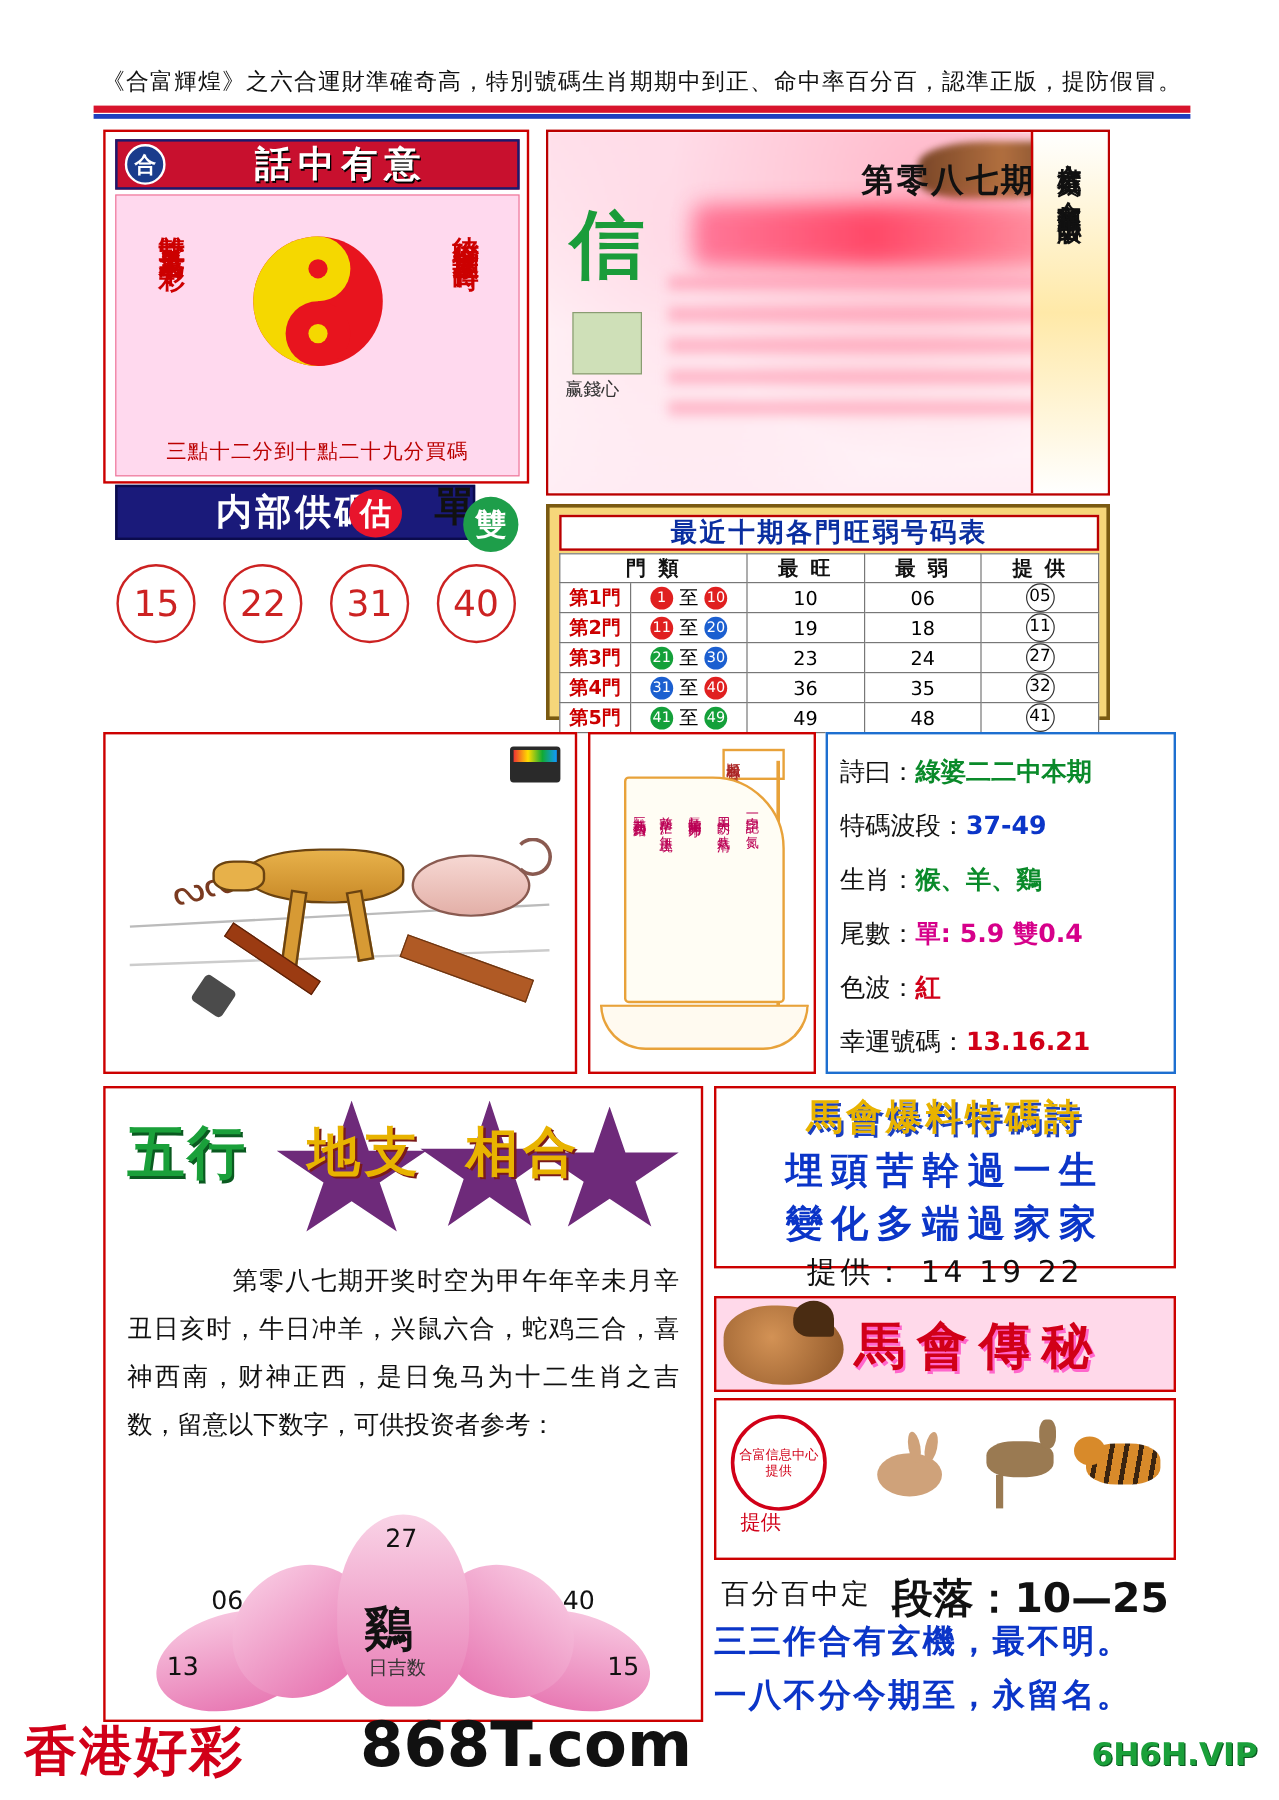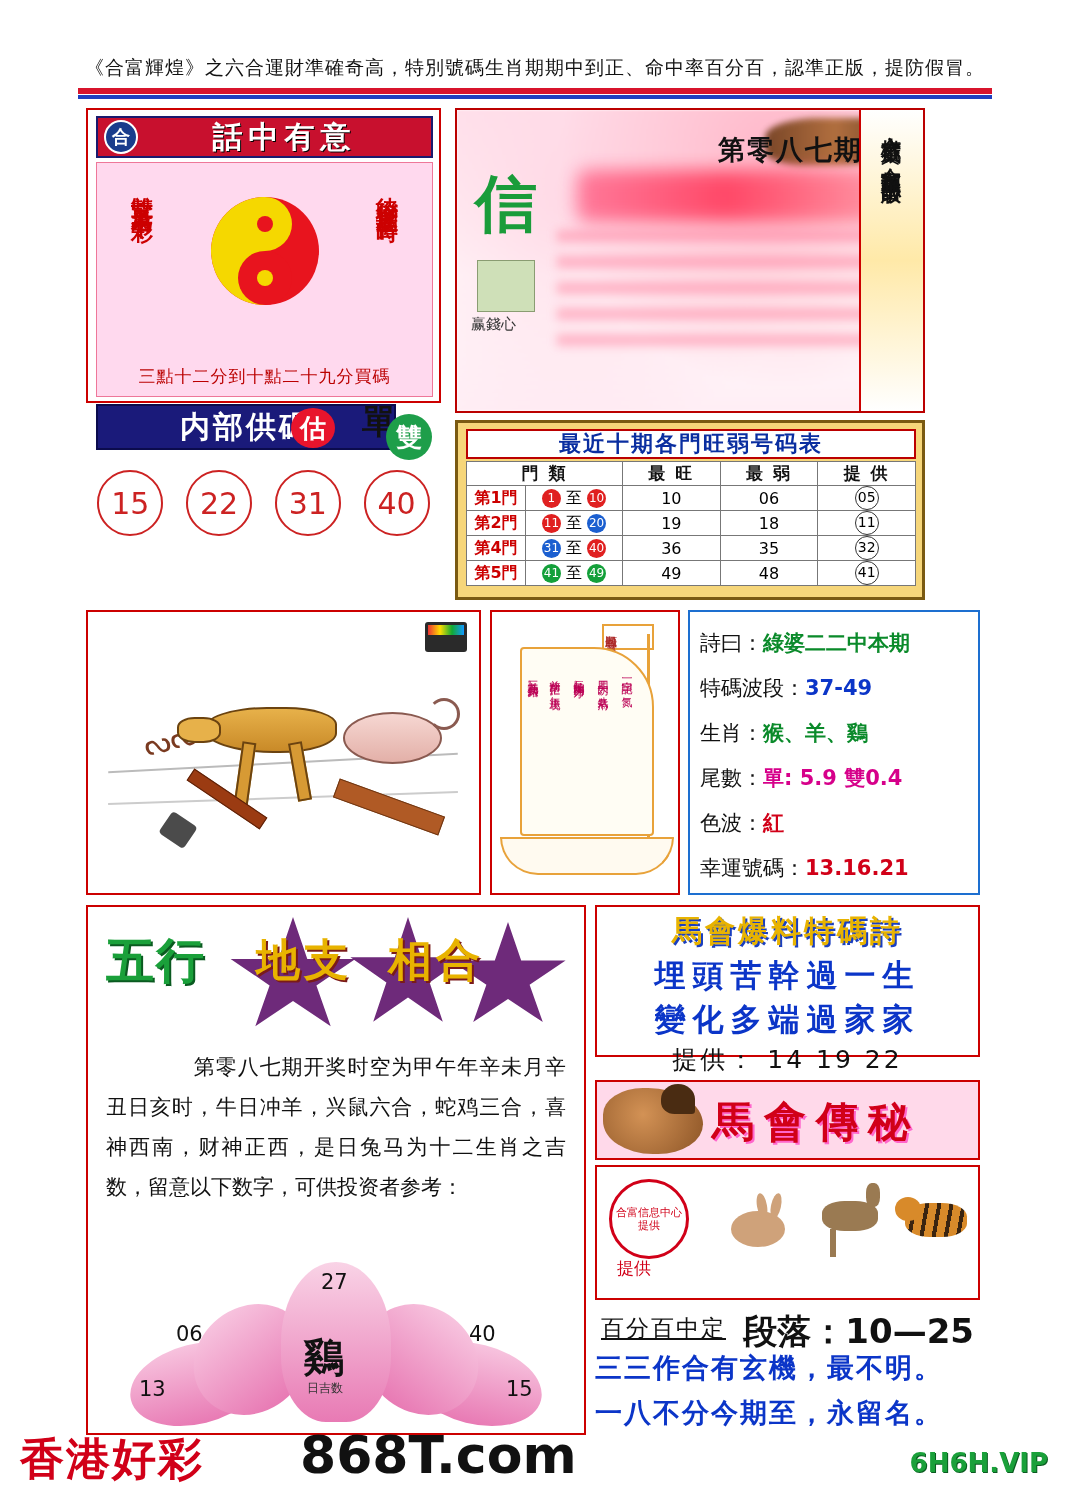--- a/index.html
+++ b/index.html
@@ -245,21 +245,21 @@
   #pl-r1{left:240px;top:55px;width:120px;height:105px;transform:rotate(38deg);}
   #pl-l2{left:8px;top:92px;width:135px;height:80px;transform:rotate(-14deg);}
   #pl-r2{left:287px;top:92px;width:135px;height:80px;transform:rotate(14deg);}
   #lotus .n{position:absolute;font-size:21px;color:#111;}
   #lt-top{left:200px;top:18px;}
   #lt-left{left:55px;top:70px;}
   #lt-right{left:348px;top:70px;}
   #lt-bl{left:18px;top:125px;}
   #lt-br{left:385px;top:125px;}
   #lt-ji{position:absolute;left:183px;top:78px;font-size:40px;font-weight:bold;color:#111;font-family:"DejaVu Serif",serif;}
-  #lt-sub{position:absolute;left:186px;top:128px;font-size:12px;color:#333;}
+  #lt-sub{position:absolute;left:186px;top:128px;font-size:16px;color:#333;}
 
   
   #baoliao{left:595px;top:905px;width:385px;height:152px;border:2px solid #c00;background:#fff;}
   #bl-title{
     position:absolute;left:0;top:4px;width:100%;text-align:center;
     font-size:30px;font-weight:bold;color:#e8b300;text-shadow:2px 2px 0 #1a3fc0;letter-spacing:3px;
     font-family:"DejaVu Serif",serif;
   }
   .bl-line{position:absolute;left:0;width:100%;text-align:center;font-size:31px;font-weight:bold;color:#0b35c8;letter-spacing:7px;font-family:"DejaVu Serif",serif;}
   #bl-l1{top:48px;}
@@ -296,21 +296,21 @@
   .rabbit:after{content:"";position:absolute;left:26px;top:-18px;width:10px;height:26px;background:#cfa27a;border-radius:50%;transform:rotate(-10deg);}
   .goat{position:absolute;left:10px;top:16px;width:56px;height:30px;border-radius:40%;background:#9a7a52;}
   .goat:before{content:"";position:absolute;left:44px;top:-18px;width:14px;height:24px;background:#9a7a52;border-radius:40%;}
   .goat:after{content:"";position:absolute;left:8px;top:28px;width:6px;height:28px;background:#9a7a52;}
   .tiger{position:absolute;left:8px;top:18px;width:62px;height:34px;border-radius:40%;
     background:repeating-linear-gradient(100deg,#d88a2a 0 8px,#3a2410 8px 12px);}
   .tiger:before{content:"";position:absolute;left:-10px;top:-6px;width:26px;height:24px;border-radius:50%;background:#d88a2a;}
 
   
   #baifen{left:595px;top:1305px;width:385px;height:48px;}
-  #bf-l{position:absolute;left:6px;top:8px;font-size:23px;color:#111;letter-spacing:2px;text-decoration:underline;}
+  #bf-l{position:absolute;left:6px;top:8px;font-size:23px;color:#111;letter-spacing:2px;}
   #bf-r{position:absolute;right:6px;top:4px;font-size:34px;font-weight:bold;color:#111;}
 
   
   #poem{left:595px;top:1350px;width:385px;height:95px;}
   .pm-line{position:absolute;left:0;width:100%;font-size:27px;font-weight:bold;color:#0b35c8;letter-spacing:2px;font-family:"DejaVu Serif",serif;}
   #pm1{top:0;}
   #pm2{top:45px;}
 
   
   #footer-left{
@@ -411,20 +411,31 @@
         <td>
           <span class="ball b-red">11</span>
           <span>至</span>
           <span class="ball b-blue">20</span>
         </td>
         <td>19</td>
         <td>18</td>
         <td><span class="oball">11</span></td>
       </tr>
       <tr>
+        <td class="men">第3門</td>
+        <td>
+          <span class="ball b-green">21</span>
+          <span>至</span>
+          <span class="ball b-blue">30</span>
+        </td>
+        <td>23</td>
+        <td>24</td>
+        <td><span class="oball">27</span></td>
+      </tr>
+      <tr>
         <td class="men">第4門</td>
         <td>
           <span class="ball b-blue">31</span>
           <span>至</span>
           <span class="ball b-red">40</span>
         </td>
         <td>36</td>
         <td>35</td>
         <td><span class="oball">32</span></td>
       </tr>

